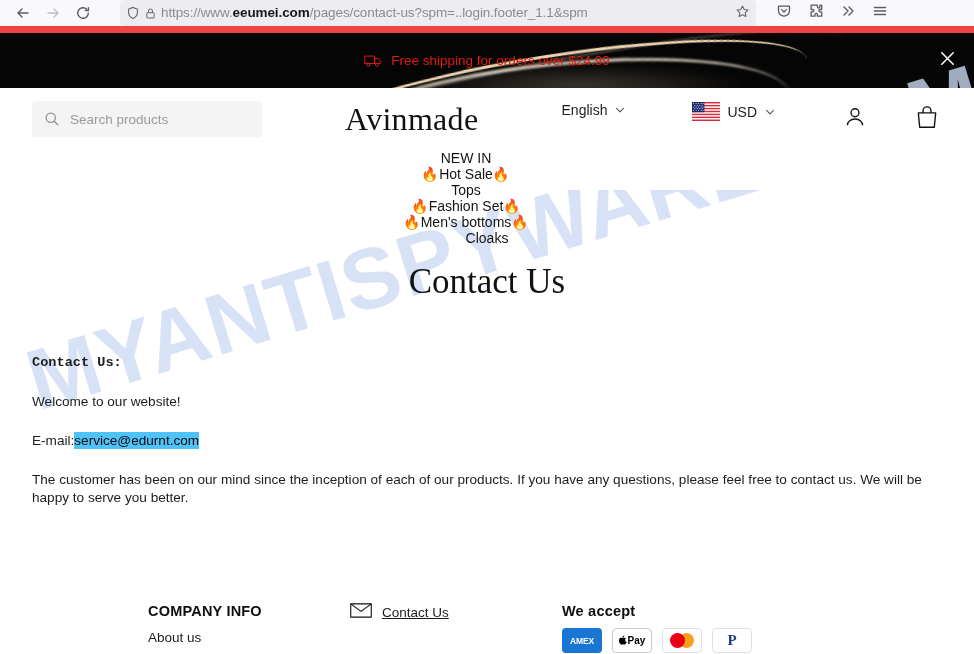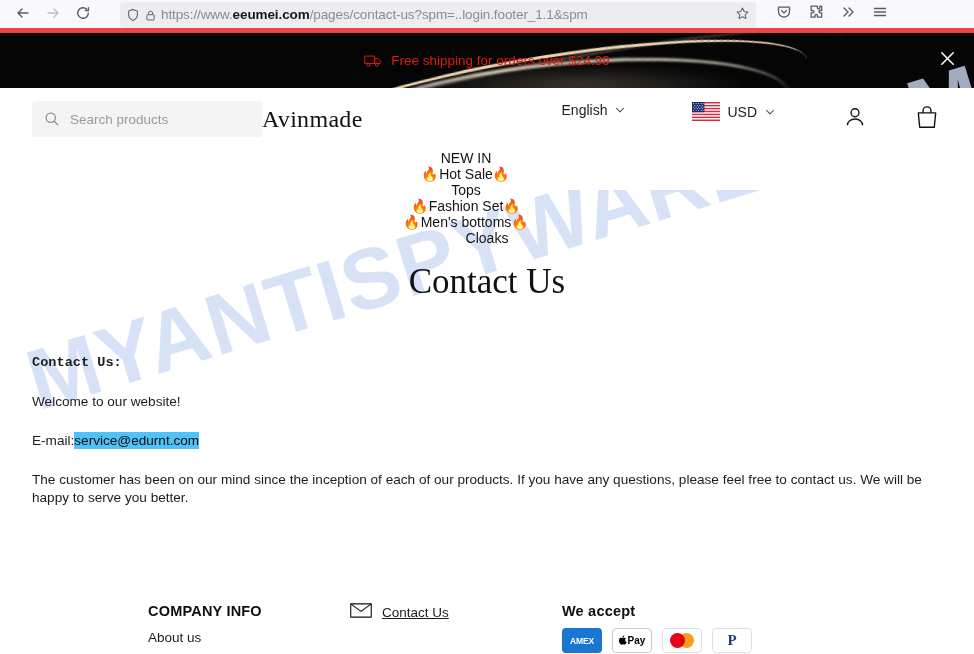--- a/index.html
+++ b/index.html
@@ -8,23 +8,23 @@
     font-family: "Liberation Sans", sans-serif;
     background: #ffffff;
     overflow: hidden;
   }
 
   
   .browser-bar {
     height: 33px;
     background: #f9f9fb;
     display: flex;
-    align-items: flex-end;
+    align-items: center;
     padding: 0 8px;
-    border-bottom: 5px solid #ef4444;
+    border-bottom: 7px solid #ef4444;
     position: relative;
     z-index: 50;
   }
   .nav-btn {
     width: 30px; height: 30px;
     display: flex; align-items: center; justify-content: center;
     color: #5b5b66;
     flex: 0 0 auto;
   }
   .nav-btn.disabled { color: #bdbdc7; }
@@ -173,23 +173,23 @@
     outline: none;
     font-family: inherit;
     font-size: 13.5px;
     color: #3a3a3a;
     width: 100%;
   }
   .search-box input::placeholder { color: #9a9a9a; }
 
   .brand {
     flex: 1 1 auto;
-    text-align: left;
+    text-align: center;
     font-family: "Liberation Serif", serif;
-    font-size: 24px;
+    font-size: 32px;
     letter-spacing: 0.3px;
     color: #111;
   }
   .header-right {
     display: flex;
     align-items: flex-start;
     gap: 14px;
     flex: 0 0 auto;
   }
   .hdr-item {

